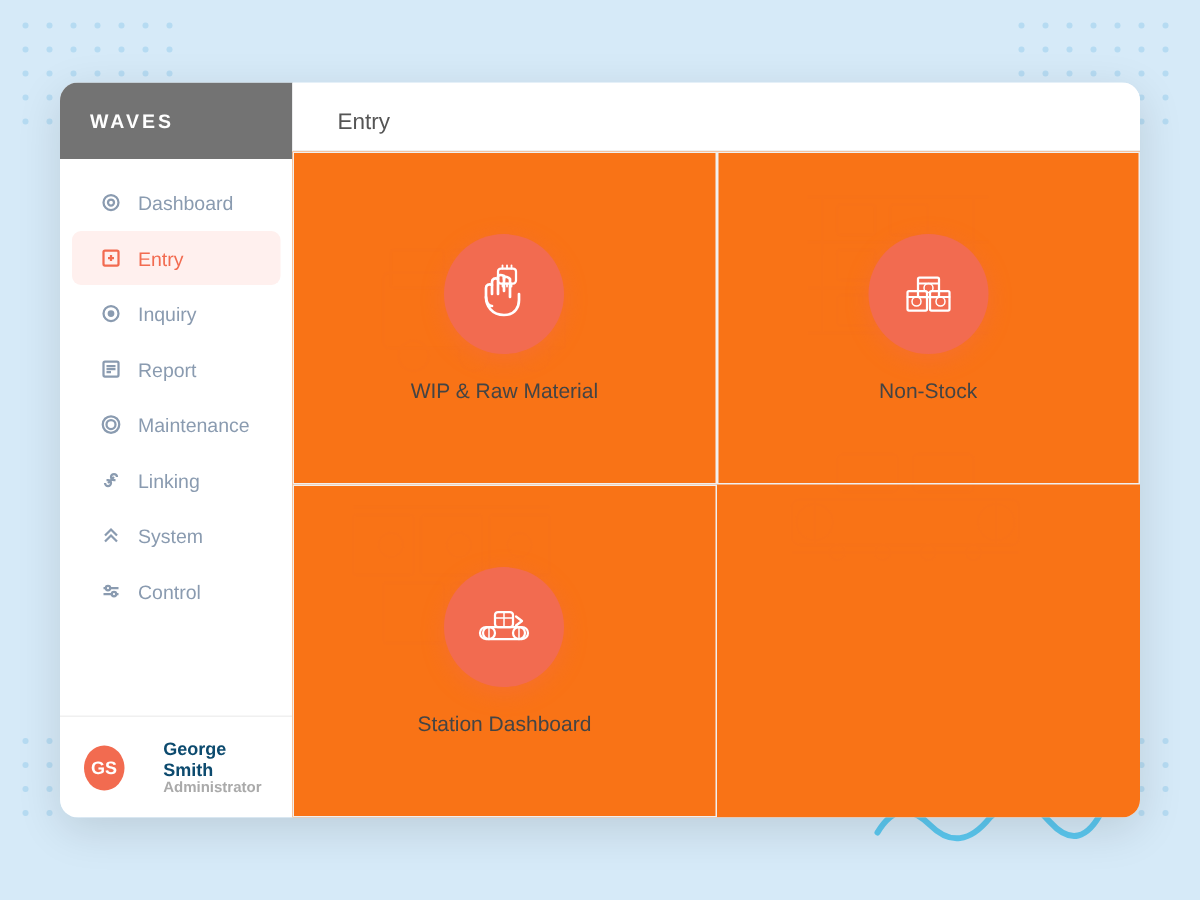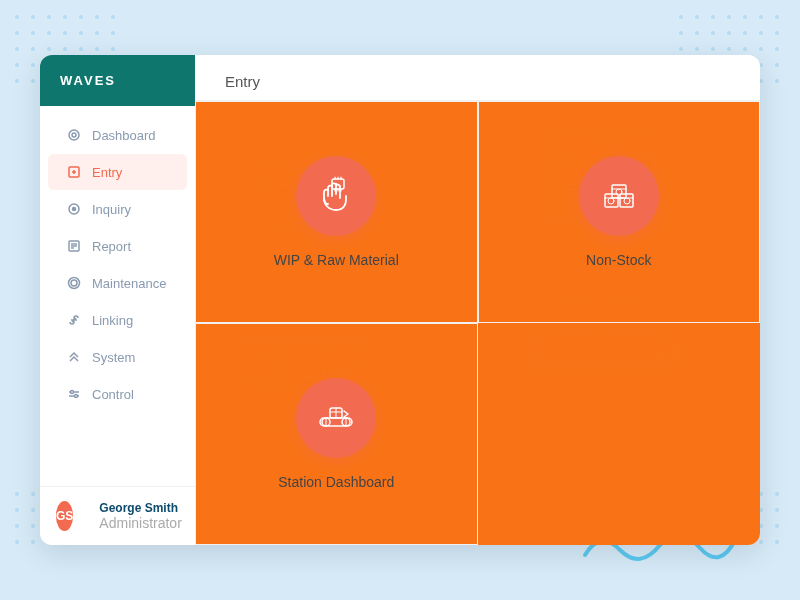--- a/index.html
+++ b/index.html
@@ -53,21 +53,21 @@
     
     .sidebar {
       width: 155px;
       background: #fff;
       display: flex;
       flex-direction: column;
       flex-shrink: 0;
     }
 
     .sidebar-logo {
-      background: #0f766e;
+      background: #737373;
       padding: 18px 20px;
       color: white;
       font-weight: 700;
       font-size: 13px;
       letter-spacing: 2px;
     }
 
     .sidebar-nav {
       flex: 1;
       padding: 10px 0;
@@ -125,22 +125,23 @@
       font-weight: 600;
     }
 
     .user-info .user-name {
       font-size: 12px;
       font-weight: 600;
       color: #0c4a6e;
     }
 
     .user-info .user-role {
-      font-size: 14px;
+      font-size: 10px;
       color: #aaa;
+      font-weight: bold;
     }
 
     
     .main-content {
       flex: 1;
       background: #fafafa;
       display: flex;
       flex-direction: column;
     }
 

